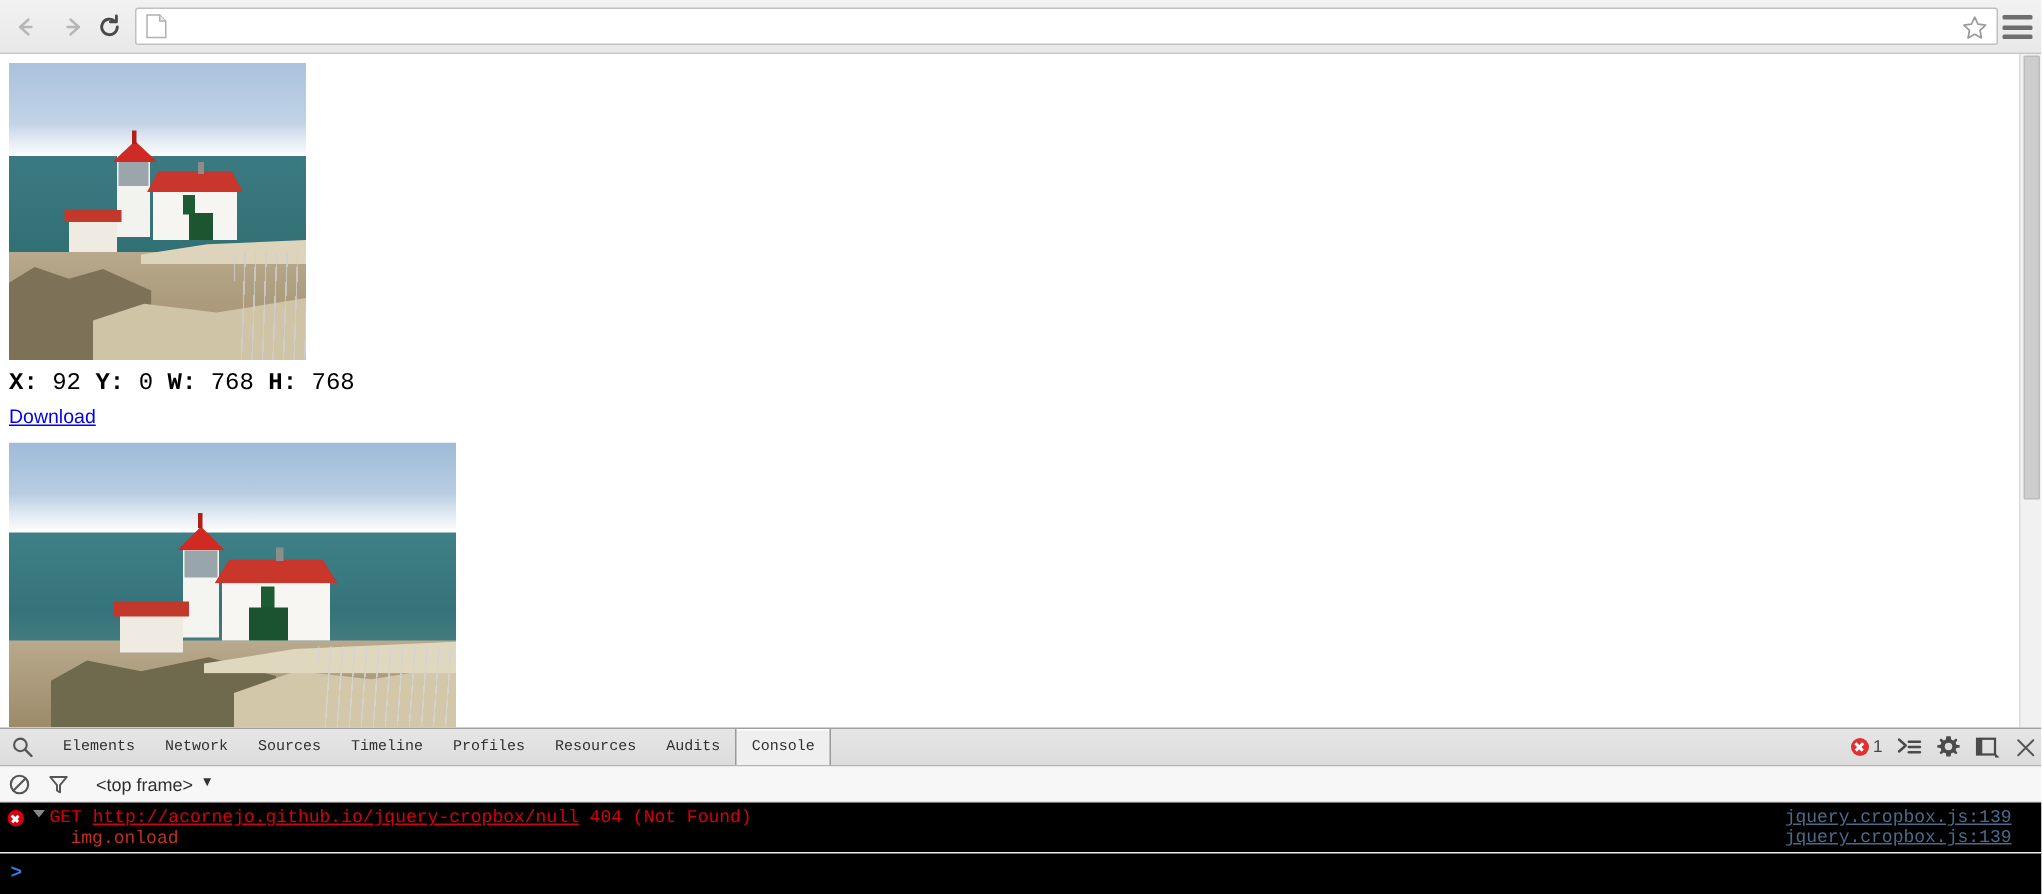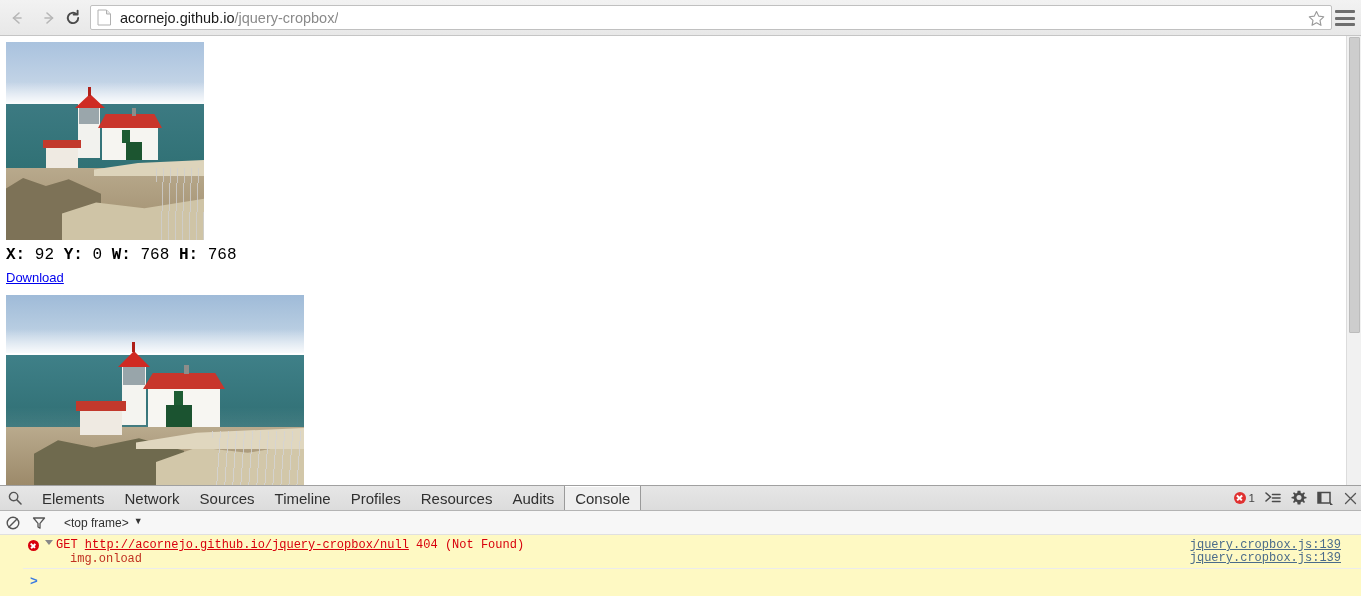--- a/index.html
+++ b/index.html
@@ -98,22 +98,22 @@
     background: linear-gradient(#e6e6e6, #dcdcdc);
     border-bottom: 1px solid #b4b4b4;
     display: flex; align-items: center;
     box-sizing: border-box;
   }
   .dt-search-icon { margin: 0 10px 0 8px; width: 14px; height: 14px; }
   .dt-tabs { display: flex; align-items: center; height: 100%; }
   .dt-tab {
     padding: 0 10px; height: 100%;
     display: flex; align-items: center;
-    font-size: 15px; color: #303030;
-    font-family: Liberation Sans, sans-serif;
+    font-size: 10px; color: #303030;
+    font-family: Liberation Mono, monospace;
     white-space: nowrap;
   }
   .dt-tab.sel {
     background: #efefef;
     border-left: 1px solid #9a9a9a; border-right: 1px solid #9a9a9a;
     box-shadow: inset 0 1px 0 #fff;
   }
   .dt-right {
     position: absolute; right: 4px; top: 0; height: 100%;
     display: flex; align-items: center; gap: 10px;
@@ -140,21 +140,21 @@
   .fb-funnel { margin-right: 18px; width: 14px; height: 14px; }
   .fb-frame {
     font-size: 12px; color: #303030;
     font-family: "Liberation Sans", sans-serif;
     display: flex; align-items: flex-start; gap: 5px;
   }
   .caret { font-size: 9px; color: #333; }
 
   .console-body {
     position: relative; width: 100%; height: 61px;
-    background: #fef9c3; box-sizing: border-box; padding-left: 23px;
+    background: #000000; box-sizing: border-box;
   }
   .msg-row {
     position: relative; width: 100%;
     border-bottom: 1px solid #ececec;
     font-family: "Liberation Mono", monospace;
     font-size: 12px;
     padding: 3px 0 2px 0;
     box-sizing: border-box;
   }
   .msg-ico {
@@ -219,21 +219,20 @@
         <path d="M14.2 9 A5.2 5.2 0 1 1 12.4 5" fill="none" stroke="#4a4a4a" stroke-width="1.9" stroke-linecap="round"></path>
         <path d="M13.6 1.6 L13.6 5.6 L9.6 5.6" fill="none" stroke="#4a4a4a" stroke-width="1.9" stroke-linecap="round" stroke-linejoin="round"></path>
       </svg>
     </div>
 
     <div class="omnibox">
       <svg class="omni-icon" viewBox="0 0 15 17">
         <path d="M1 1 H9.5 L13.5 5 V16 H1 Z" fill="#fff" stroke="#b0b0b0" stroke-width="1"></path>
         <path d="M9.5 1 V5 H13.5" fill="#e9e9e9" stroke="#b0b0b0" stroke-width="1"></path>
       </svg>
-      <div class="omni-url"><span class="host">acornejo.github.io</span><span>/jquery-cropbox/</span></div>
       <svg class="omni-star" viewBox="0 0 20 20">
         <path d="M10 2.6 L12.3 7.5 L17.6 8.2 L13.7 11.9 L14.7 17.2 L10 14.6 L5.3 17.2 L6.3 11.9 L2.4 8.2 L7.7 7.5 Z" fill="none" stroke="#9a9a9a" stroke-width="1.2" stroke-linejoin="round"></path>
       </svg>
     </div>
 
     <div class="menu-btn">
       <i></i>
       <i></i>
       <i></i>
     </div>

